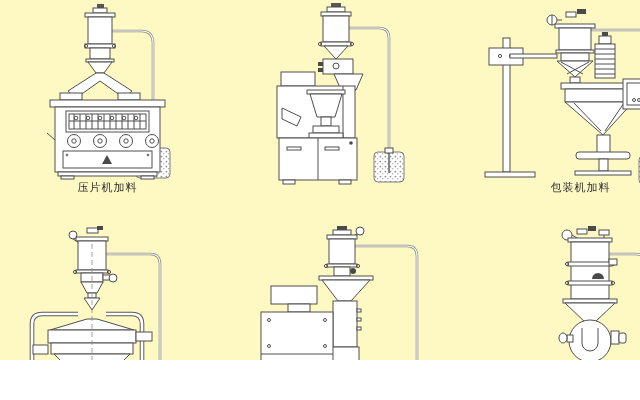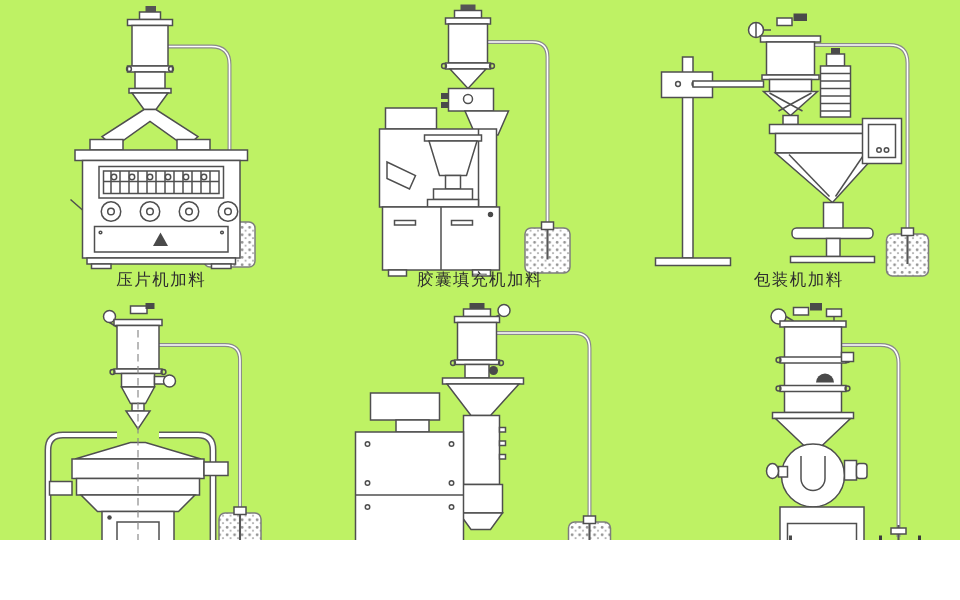--- a/index.html
+++ b/index.html
@@ -1,19 +1,19 @@
 <!DOCTYPE html>
 <html><head>
 <meta charset="utf-8">
 <style>
   html,body{margin:0;padding:0;background:#fff;}
   #page{
-    position:relative;width:640px;height:360px;background:#bef264;
+    position:relative;width:640px;height:360px;background:#fef9c3;
     font-family:"Liberation Sans","DejaVu Sans",sans-serif;overflow:hidden;
-    display:grid;grid-template-columns:215px 210px 215px;grid-template-rows:200px 200px;
+    display:grid;grid-template-columns:215px 210px 215px;grid-template-rows:200px 200px;gap:24px;
   }
   .d{position:relative;width:100%;height:100%;}
   .d svg{
     position:absolute;left:0;top:0;width:100%;height:100%;
     stroke:#4f4f4f;fill:none;stroke-width:1px;
   }
   .caption{
     position:absolute;left:0;bottom:7px;width:100%;text-align:center;
     font-size:11px;letter-spacing:1px;color:#2e2e2e;line-height:1;
   }
@@ -141,21 +141,20 @@
         <rect x="70" y="133" width="34" height="5" fill="#ffffff"></rect>
         <rect x="40" y="138" width="78" height="42" fill="#ffffff"></rect>
         <line x1="79" y1="138" x2="79" y2="180"></line>
         <rect x="48" y="147" width="14" height="3" fill="#ffffff"></rect>
         <rect x="86" y="147" width="14" height="3" fill="#ffffff"></rect>
         <circle cx="112" cy="143" r="1.8" fill="#4a4a4a" stroke="none"></circle>
         <rect x="44" y="180" width="12" height="4" fill="#ffffff"></rect>
         <rect x="100" y="180" width="12" height="4" fill="#ffffff"></rect>
       </g>
     </svg>
-    <div class="caption">胶囊填充机加料</div>
   </div>
 
   <div class="d">
     <svg viewBox="0 0 215 200">
       <g>
         <path d="M118 30 H168 Q180 30 180 42 V158" stroke="#8a8a8a" stroke-width="2.6"></path>
         <path d="M118 30 H168 Q180 30 180 42 V158" stroke="#ffffff" stroke-width="1.1"></path>
       </g>
       <g>
         <rect x="166" y="156" width="28" height="28" rx="4" fill="url(#stip)" stroke="#7d7d7d"></rect>

